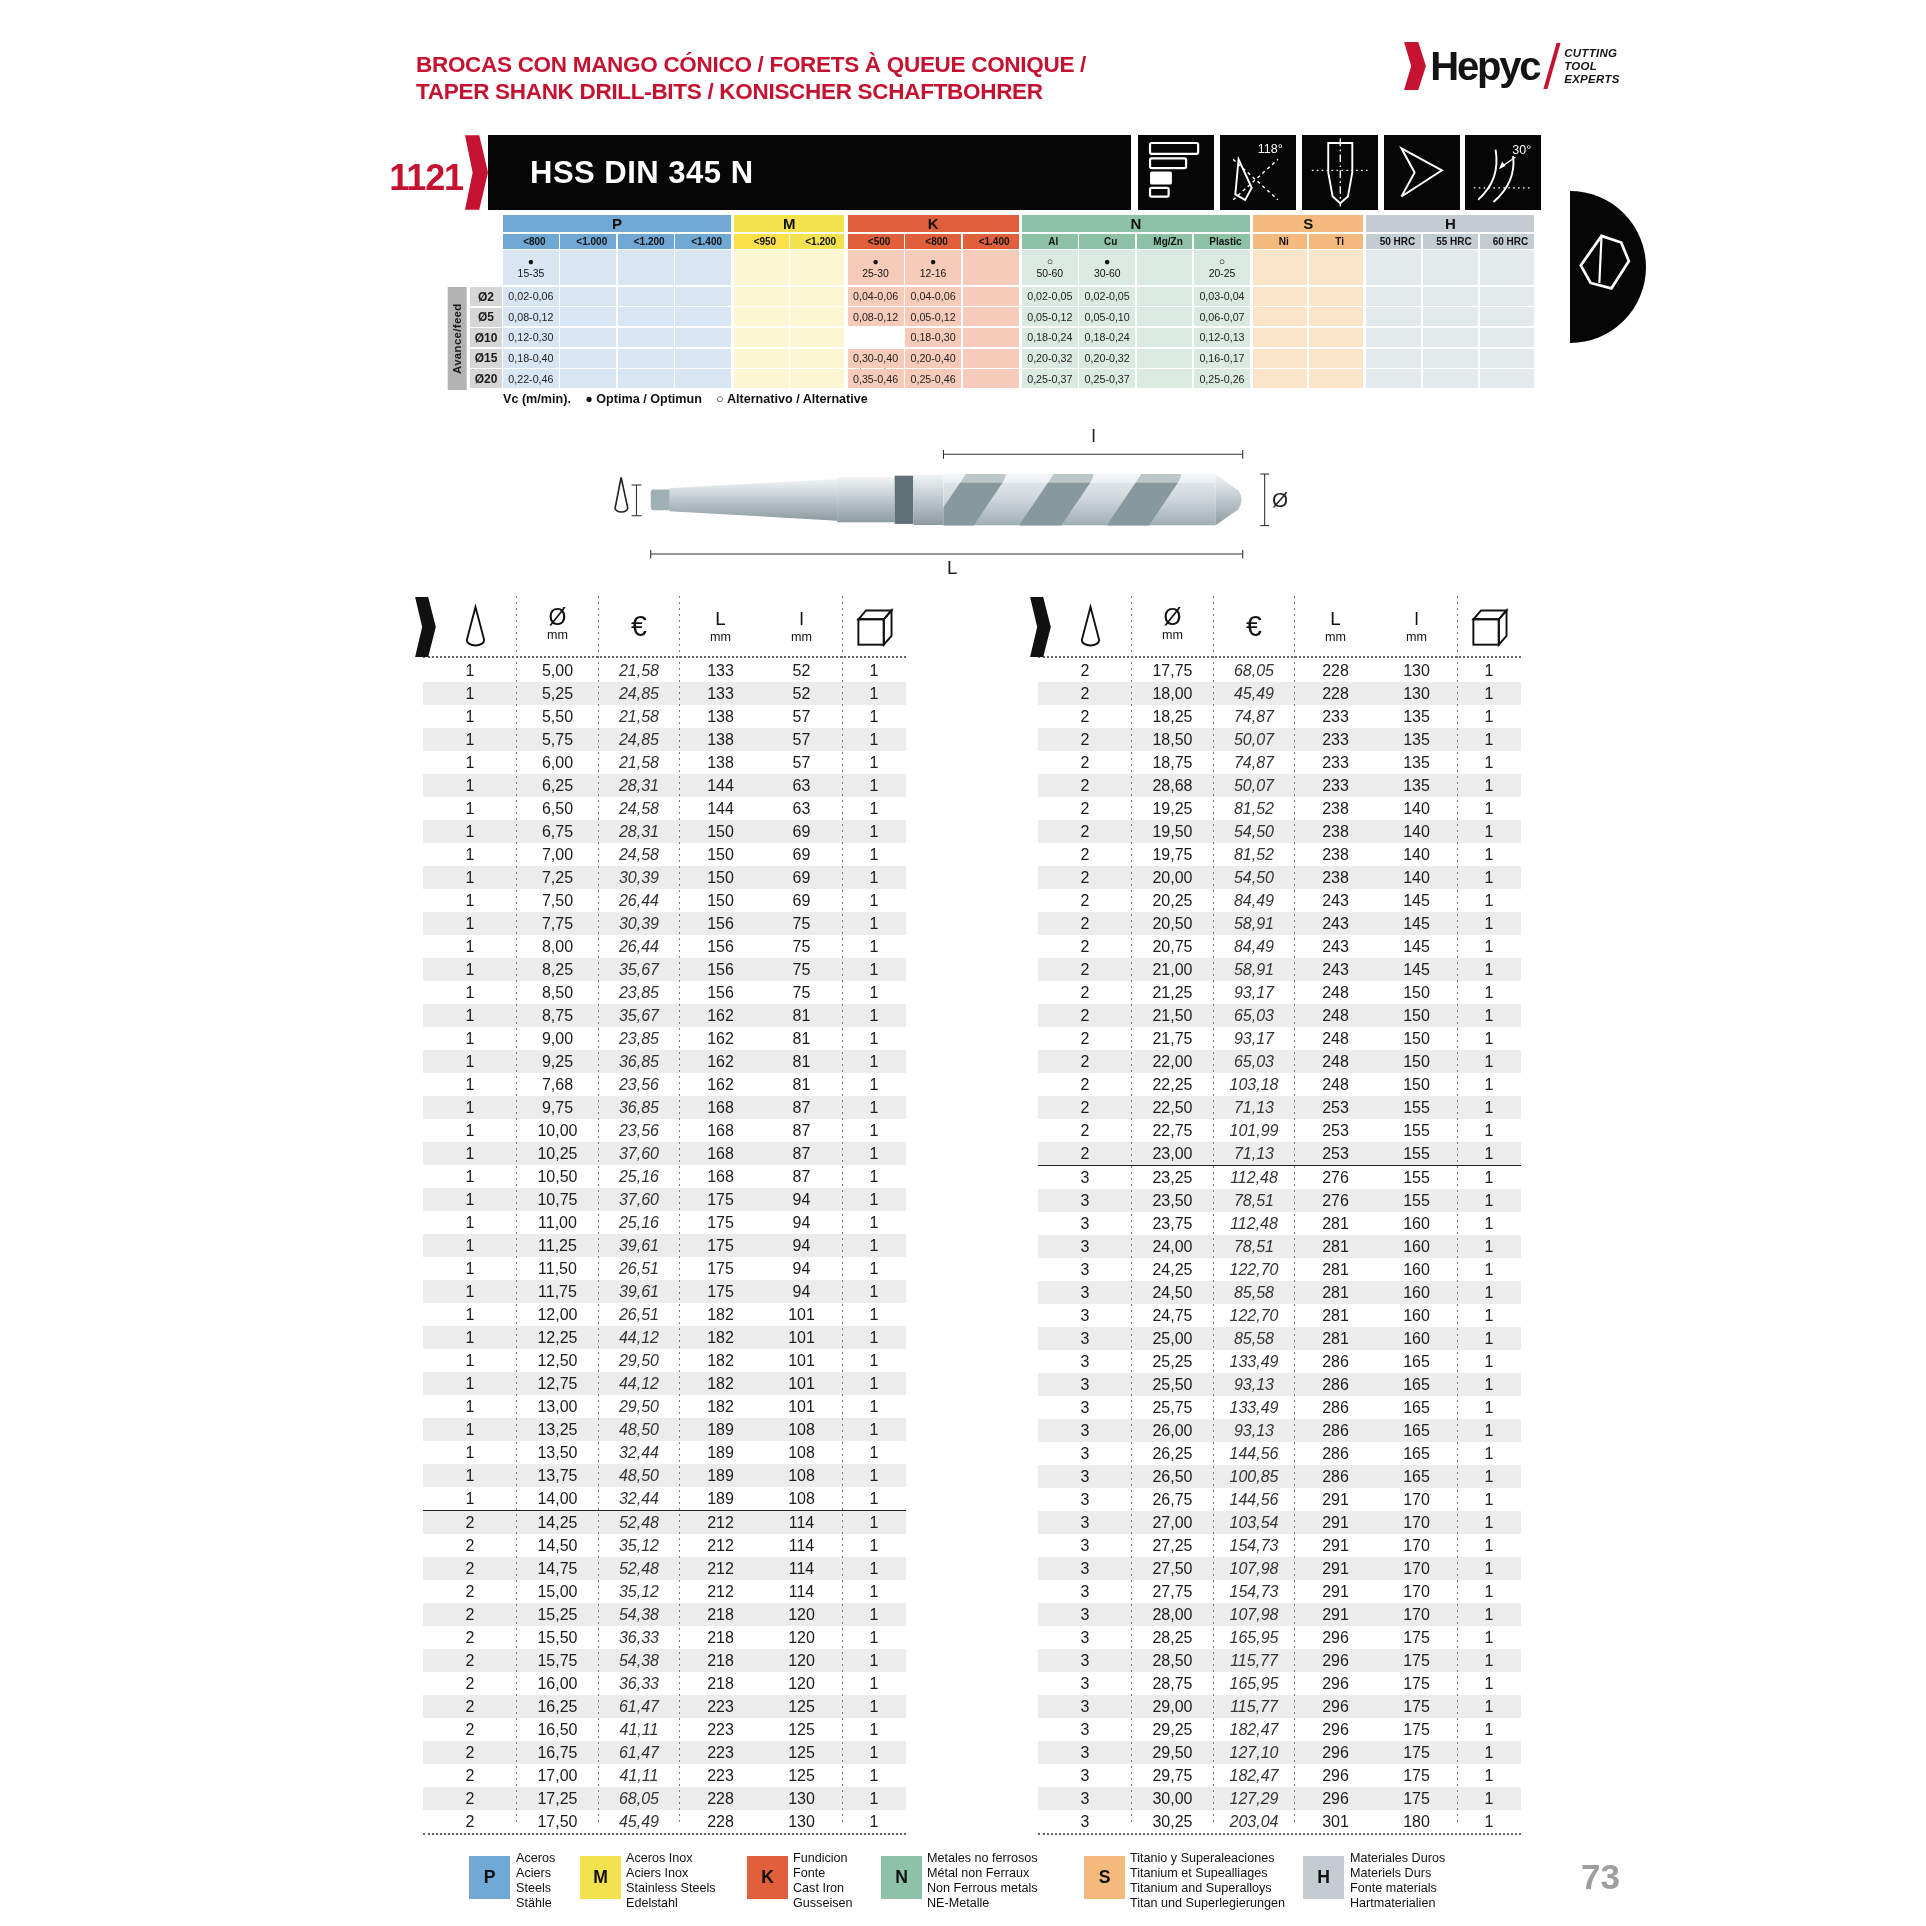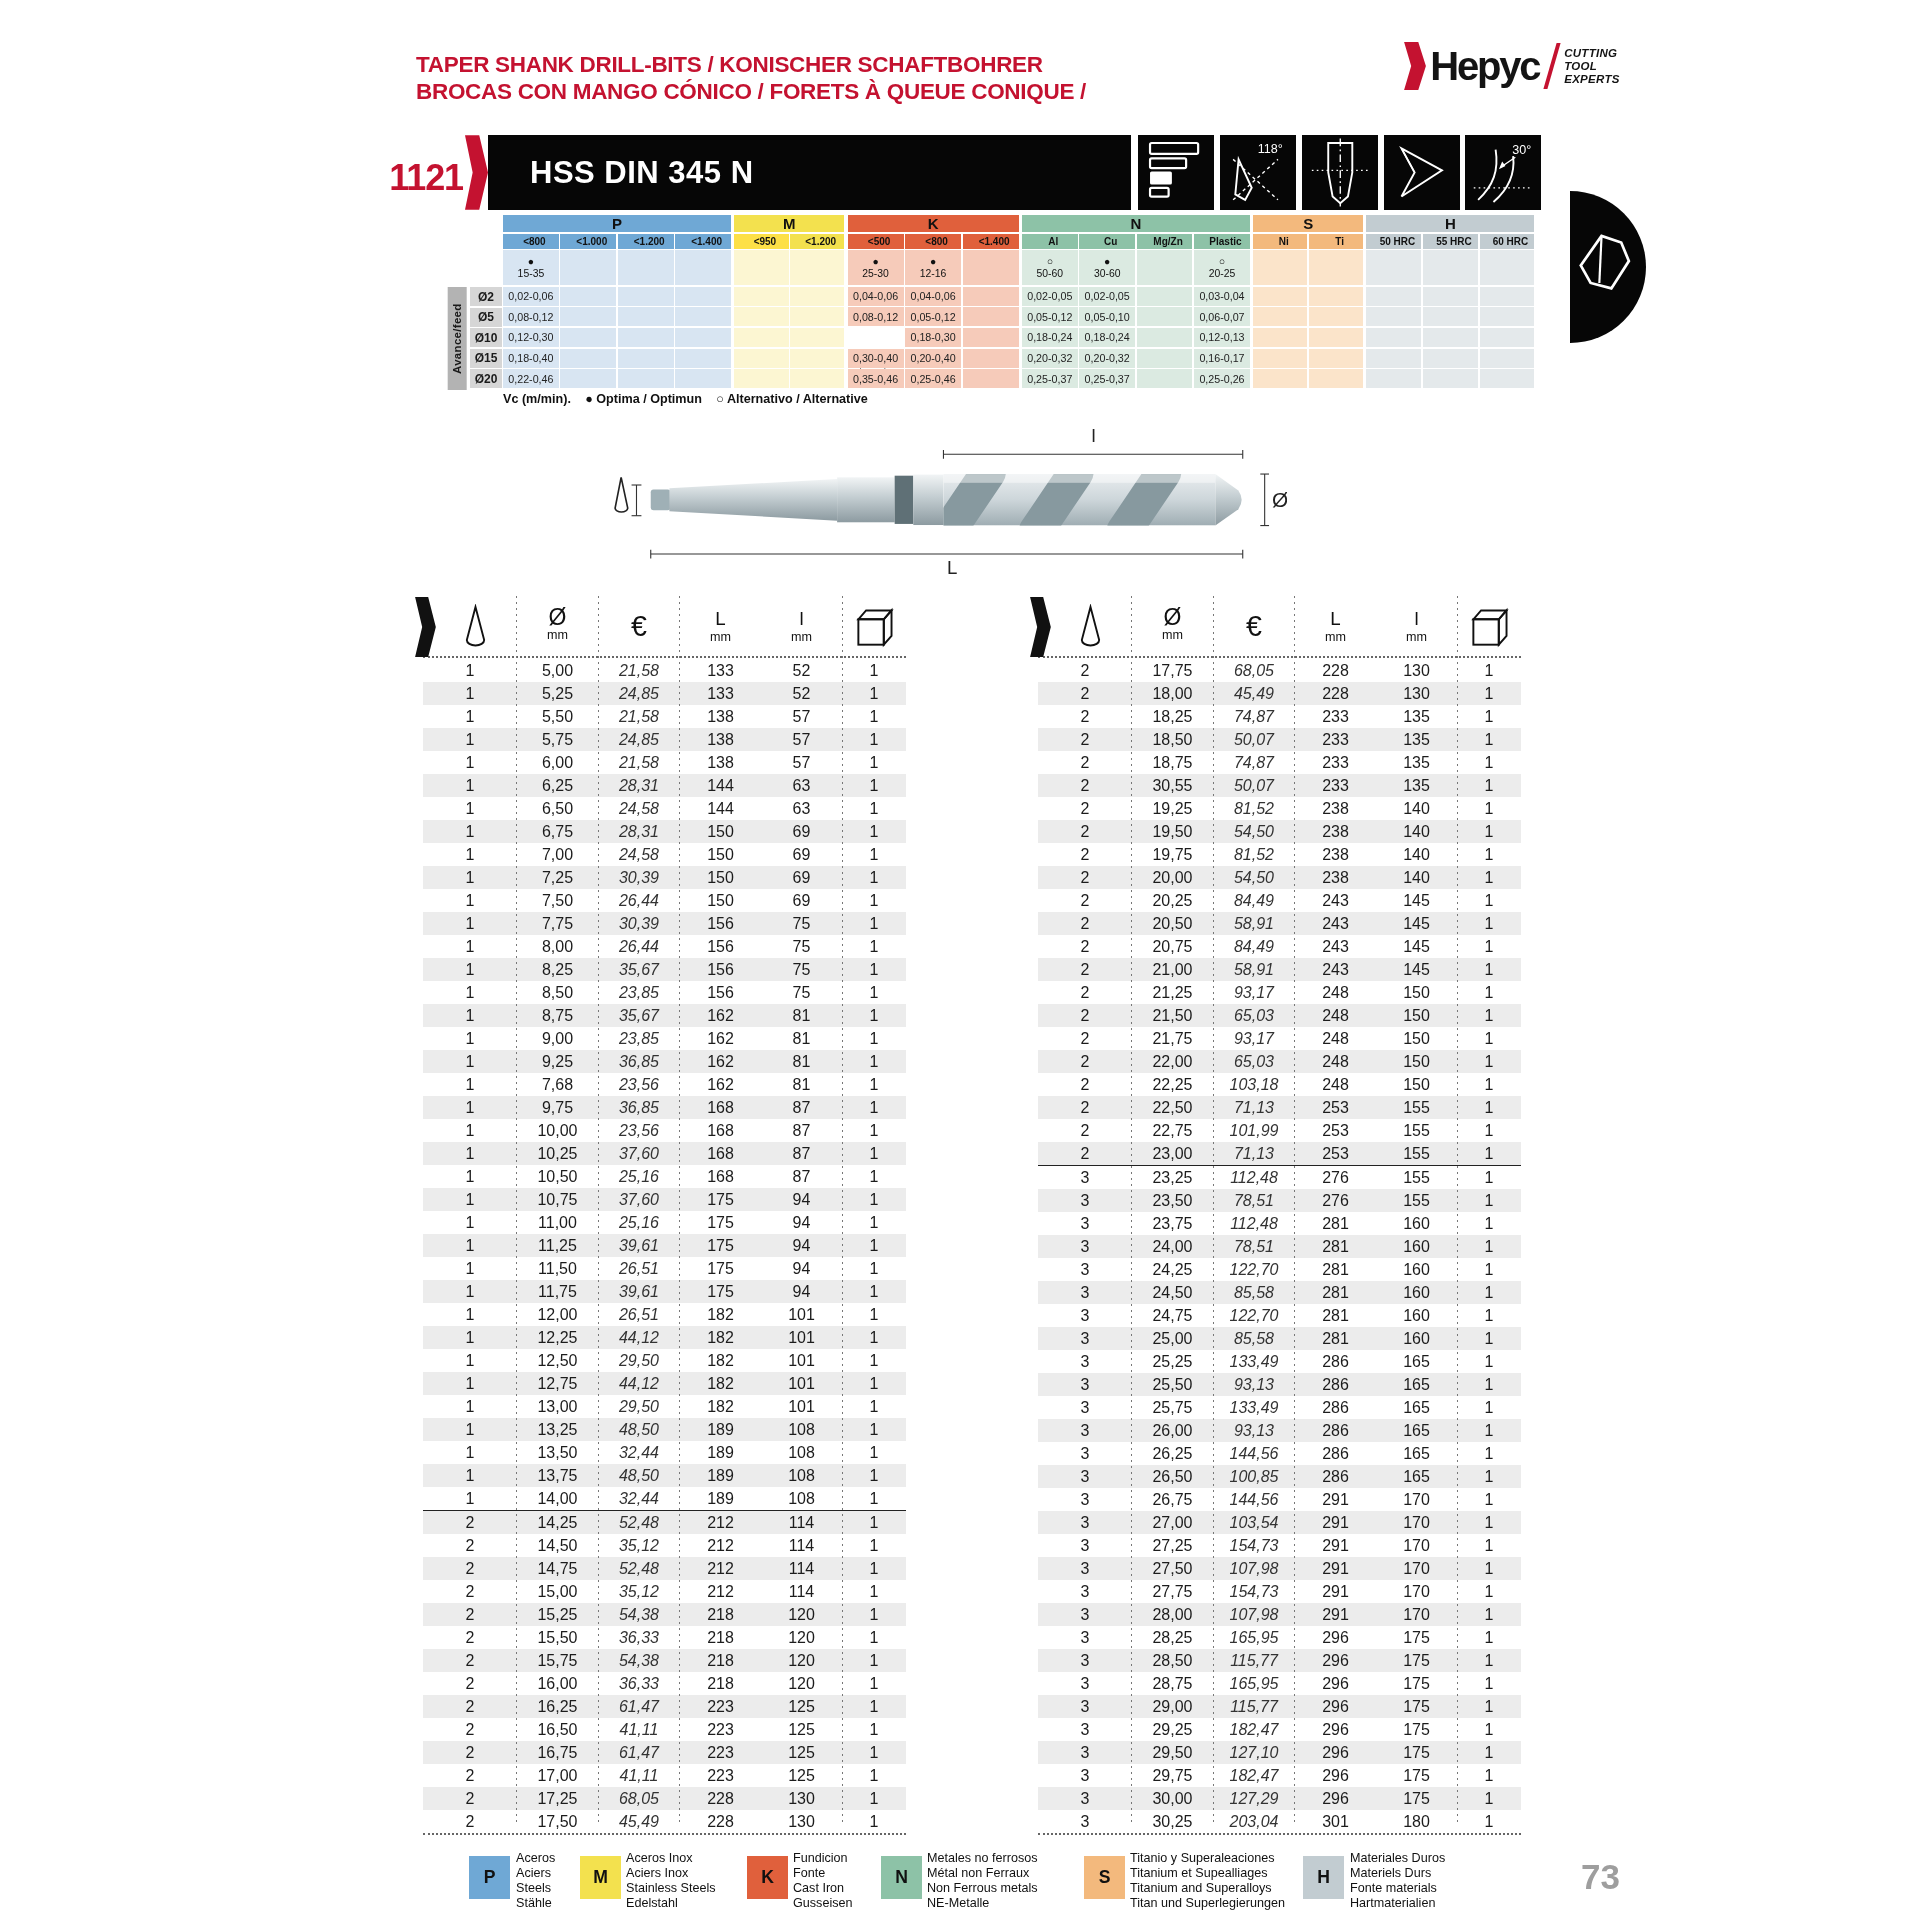--- a/index.html
+++ b/index.html
@@ -62,22 +62,22 @@
           font-size:17.6px;font-weight:800;color:#111;}
   .leg-tx{position:absolute;top:1851px;font-size:12.6px;line-height:15px;color:#111;}
   .pagenum{left:1581px;top:1857px;font-size:35px;font-weight:700;color:#9e9e9e;}
 </style>
 </head>
 <body>
 
 <div class="page">
 
   <div class="abs title">
+    <div>BROCAS CON MANGO CÓNICO / FORETS À QUEUE CONIQUE /</div>
     <div>TAPER SHANK DRILL-BITS / KONISCHER SCHAFTBOHRER</div>
-    <div>BROCAS CON MANGO CÓNICO / FORETS À QUEUE CONIQUE /</div>
   </div>
 
   <div class="abs brand">
     <svg width="24" height="48" viewBox="0 0 44 88">
       <polygon points="2,0 28,0 42,44 28,88 2,88 15,44" fill="#C41230"></polygon>
     </svg>
     <span class="brand-name">Hepyc</span>
     <span class="brand-slash"></span>
     <span class="brand-tag">
       <div>CUTTING</div>
@@ -892,21 +892,21 @@
         <div class="cat-row">
           <span class="c-taper" style="width: 94px;">2</span>
           <span class="c-dia" style="width: 81px;">18,75</span>
           <span class="c-price" style="width: 82px;">74,87</span>
           <span class="c-len" style="width: 81px;">233</span>
           <span class="c-flute" style="width: 81px;">135</span>
           <span class="c-pack" style="width: 64px;">1</span>
         </div>
         <div class="cat-row shade">
           <span class="c-taper" style="width: 94px;">2</span>
-          <span class="c-dia" style="width: 81px;">30,55</span>
+          <span class="c-dia" style="width: 81px;">28,68</span>
           <span class="c-price" style="width: 82px;">50,07</span>
           <span class="c-len" style="width: 81px;">233</span>
           <span class="c-flute" style="width: 81px;">135</span>
           <span class="c-pack" style="width: 64px;">1</span>
         </div>
         <div class="cat-row">
           <span class="c-taper" style="width: 94px;">2</span>
           <span class="c-dia" style="width: 81px;">19,25</span>
           <span class="c-price" style="width: 82px;">81,52</span>
           <span class="c-len" style="width: 81px;">238</span>

